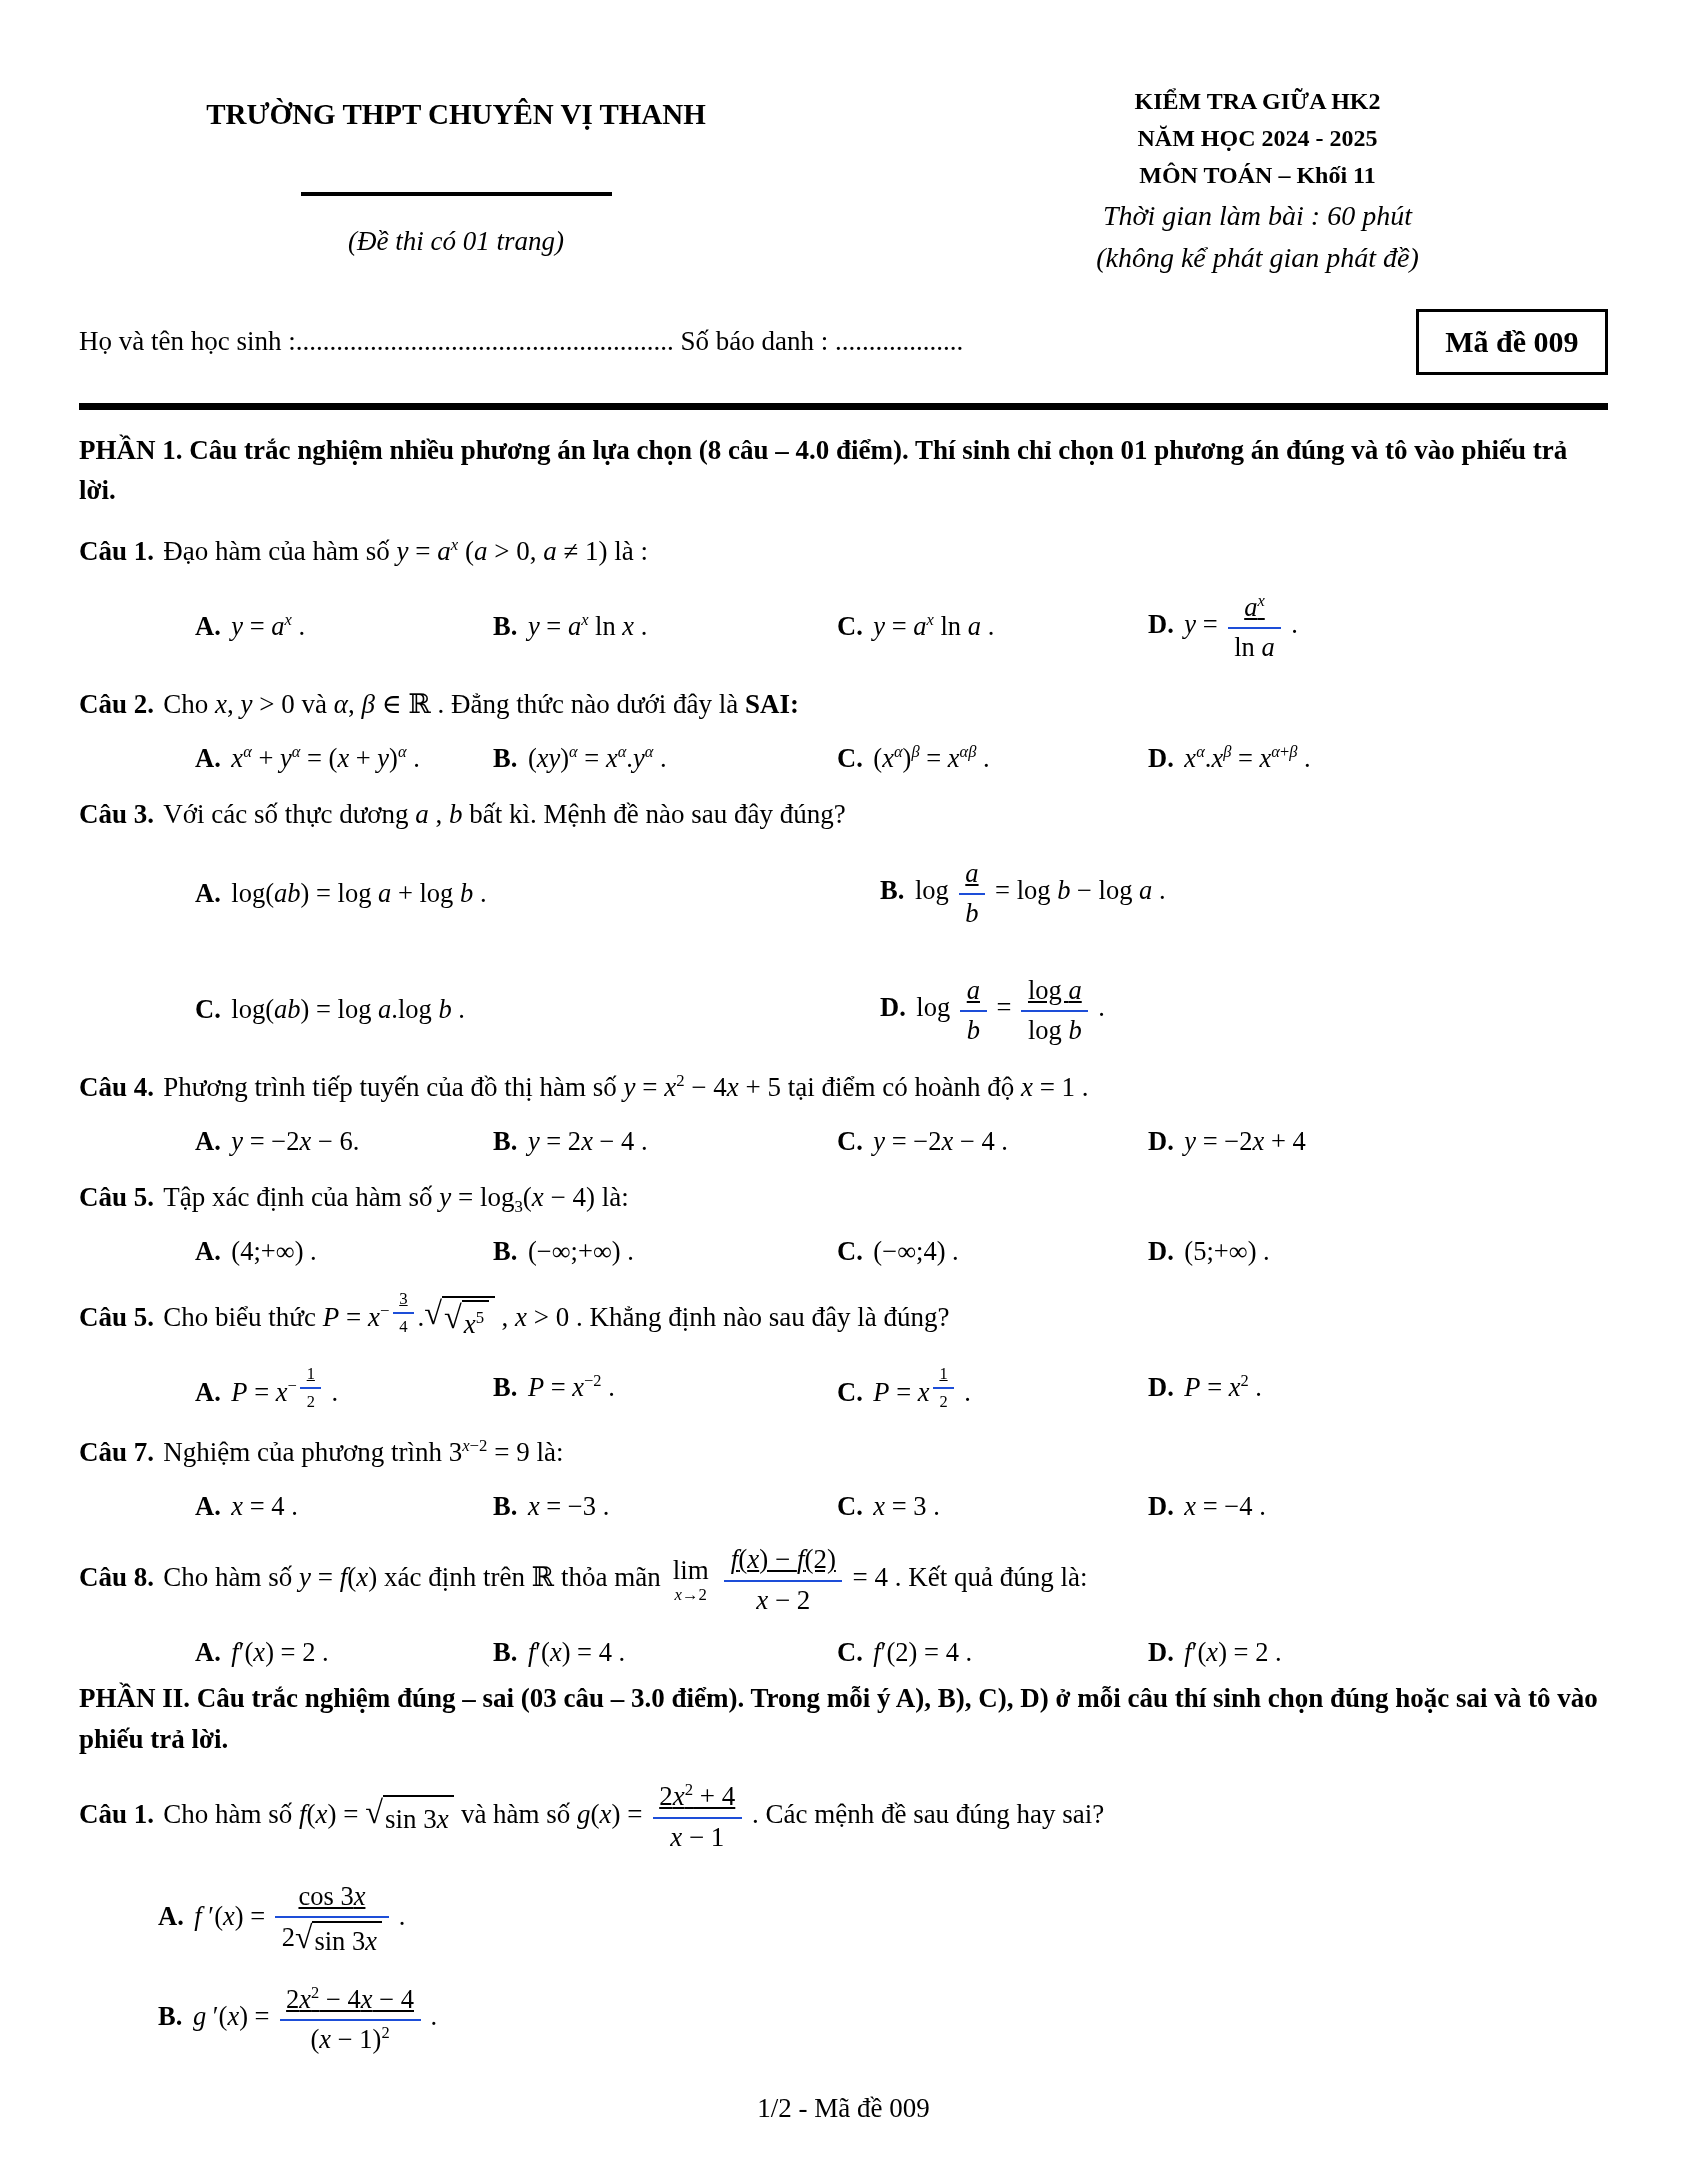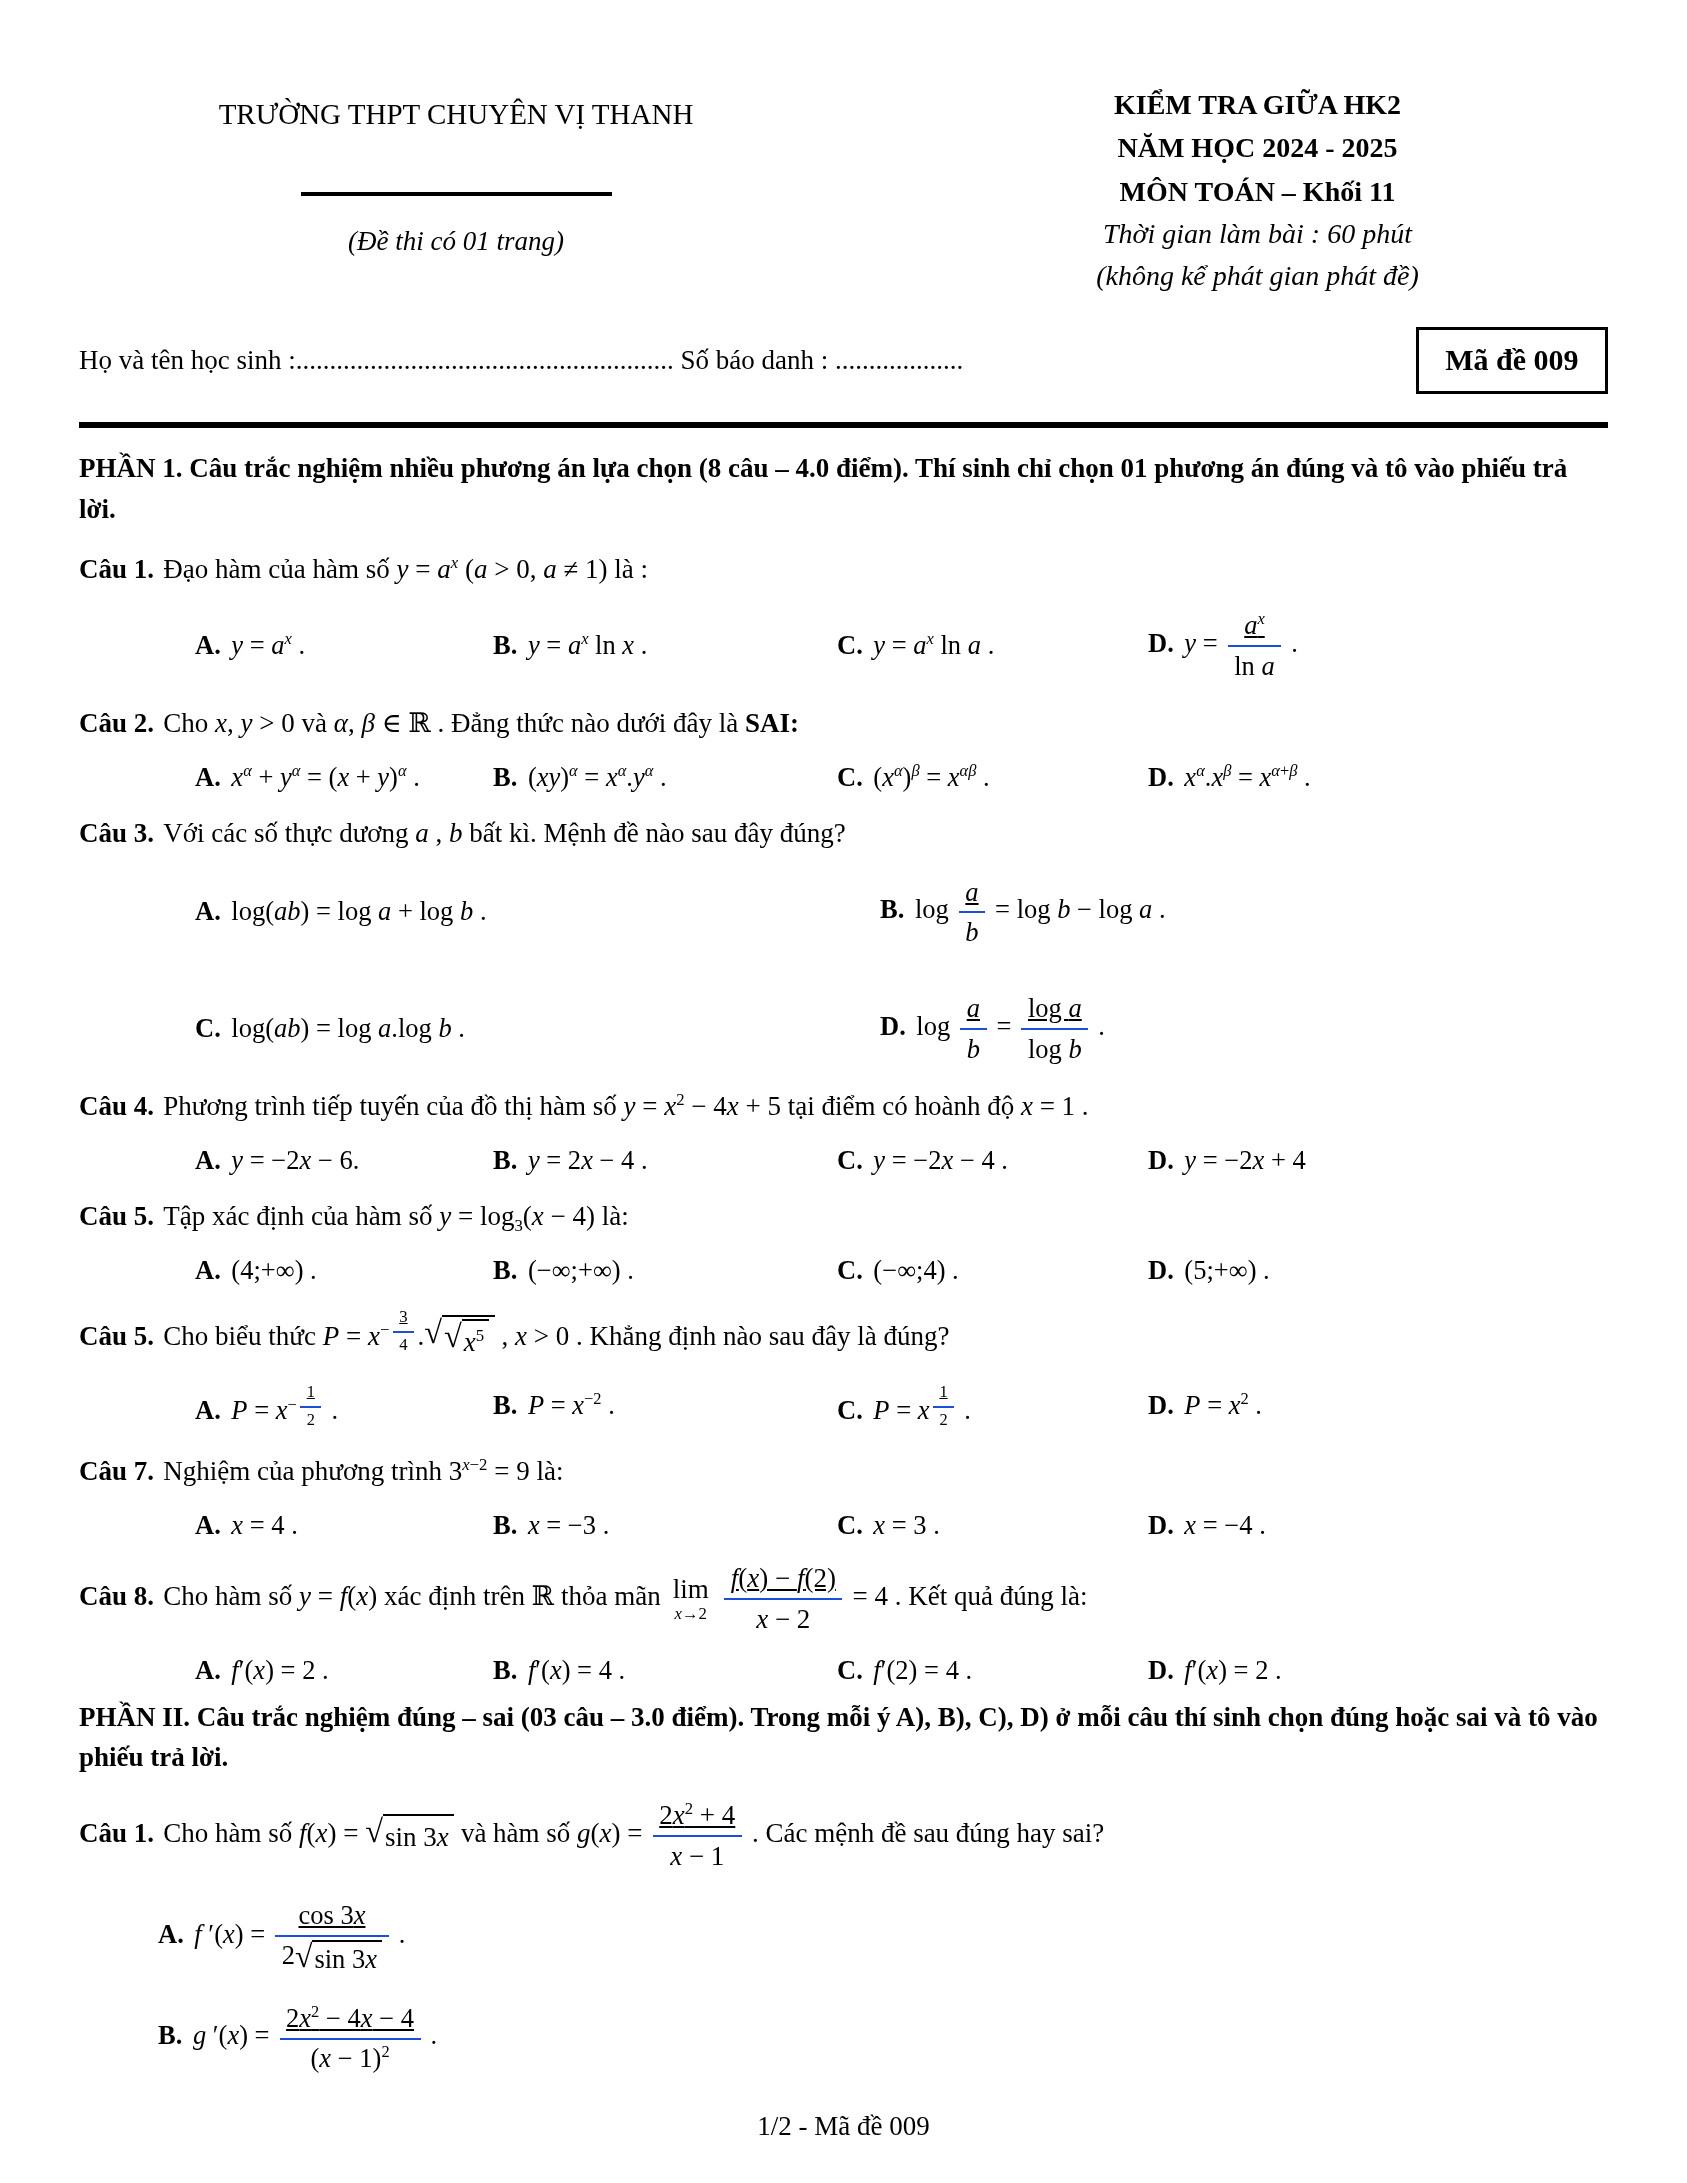--- a/index.html
+++ b/index.html
@@ -8,25 +8,25 @@
     width:1687px; min-height:2183px;
     color:#000;
     font-family:"Liberation Serif","DejaVu Serif",serif;
     font-size:26.5px;
   }
   .page { padding:83px 79px 26.5px 79px; }
 
   
   .head { display:flex; justify-content:space-between; align-items:flex-start; }
   .head-left { width:754px; text-align:center; padding-top:14.6px; }
-  .school { font-weight:normal; font-size:29px; }
+  .school { font-weight:bold; font-size:29px; }
   .head-rule { width:311px; height:4px; background:#000; margin:61px auto 0 auto; }
   .page-note { font-style:italic; font-size:27px; margin-top:30px; }
   .head-right { width:701px; text-align:center; }
-  .hr-b { font-weight:bold; font-size:28px; line-height:1.55; }
+  .hr-b { font-weight:bold; font-size:24px; line-height:1.55; }
   .hr-i { font-style:italic; font-size:28px; line-height:1.5; }
 
   
   .student-row { display:flex; align-items:center; justify-content:space-between; margin-top:30px; }
   .student-labels { font-size:27px; white-space:nowrap; overflow:hidden; }
   .code-box { border:3.3px solid #000; padding:13.2px 26.5px; font-weight:bold; font-size:30px; white-space:nowrap; }
 
   .thick-rule { border:none; height:6.6px; background:#000; margin:28px 0 20px 0; }
 
   

